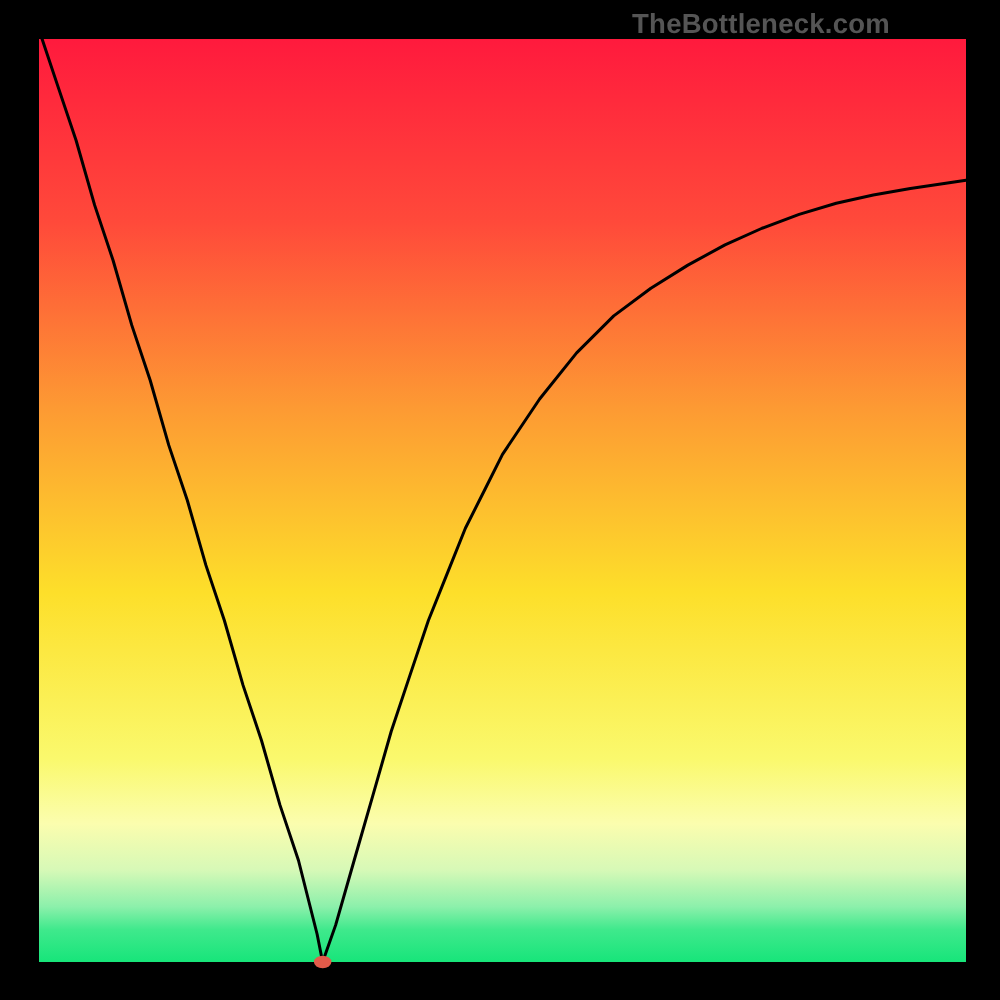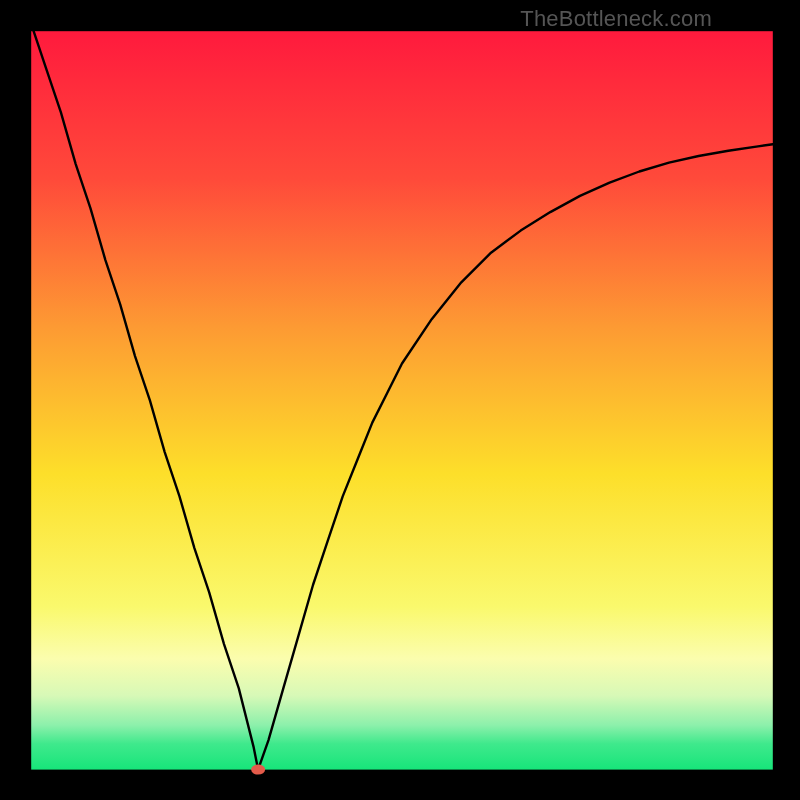--- a/index.html
+++ b/index.html
@@ -7,20 +7,21 @@
     padding: 0;
     width: 800px;
     height: 800px;
     overflow: hidden;
     background: #fff;
   }
   .stage {
     position: relative;
     width: 724px;
     height: 800px;
+    font-weight: bold;
   }
   svg {
     display: block;
   }
   .watermark {
     position: absolute;
     top: 6px;
     right: 12px;
     font-family: Arial, Helvetica, sans-serif;
     font-size: 22px;

